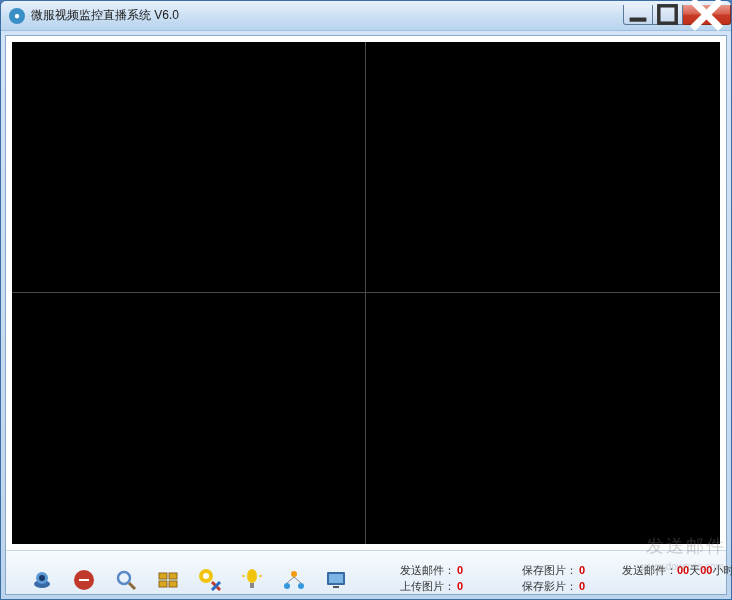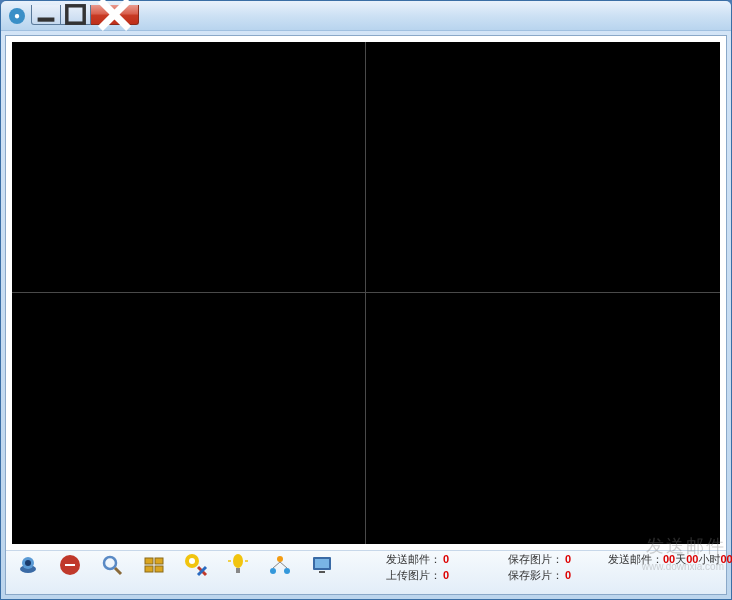--- a/index.html
+++ b/index.html
@@ -88,22 +88,22 @@
       border-right: 1px solid #4a4a4a;
       border-bottom: 1px solid #4a4a4a;
     }
     .video-pane:nth-child(2), .video-pane:nth-child(4) { border-right: none; }
     .video-pane:nth-child(3), .video-pane:nth-child(4) { border-bottom: none; }
     .bottom-bar {
       height: 44px;
       background: linear-gradient(to bottom, #f6fafd, #e2edf8);
       border-top: 1px solid #c8d8ea;
       display: flex;
-      align-items: flex-start;
-      padding: 0 8px;
+      align-items: flex-end;
+      padding: 0 22px;
     }
     .toolbar {
       display: flex;
       gap: 14px;
       align-items: center;
     }
     .tool-icon {
       width: 28px; height: 28px;
       display: flex; align-items: center; justify-content: center;
       cursor: default;
@@ -144,20 +144,21 @@
       color: rgba(120,120,120,0.3);
       pointer-events: none;
     }
   </style>
 </head>
 <body>
 
 <div class="window">
   <div class="titlebar">
     <div class="titlebar-icon">●</div>
+    <div class="titlebar-title">微服视频监控直播系统 V6.0</div>
     <div class="win-controls">
       <div class="win-btn min">
         <svg viewBox="0 0 10 10">
             <line x1="2" y1="7" x2="8" y2="7" stroke="#333" stroke-width="1.5"></line>
           </svg>
       </div>
       <div class="win-btn max">
         <svg viewBox="0 0 10 10">
             <rect x="2" y="2" width="6" height="6" fill="none" stroke="#333" stroke-width="1.2"></rect>
           </svg>

